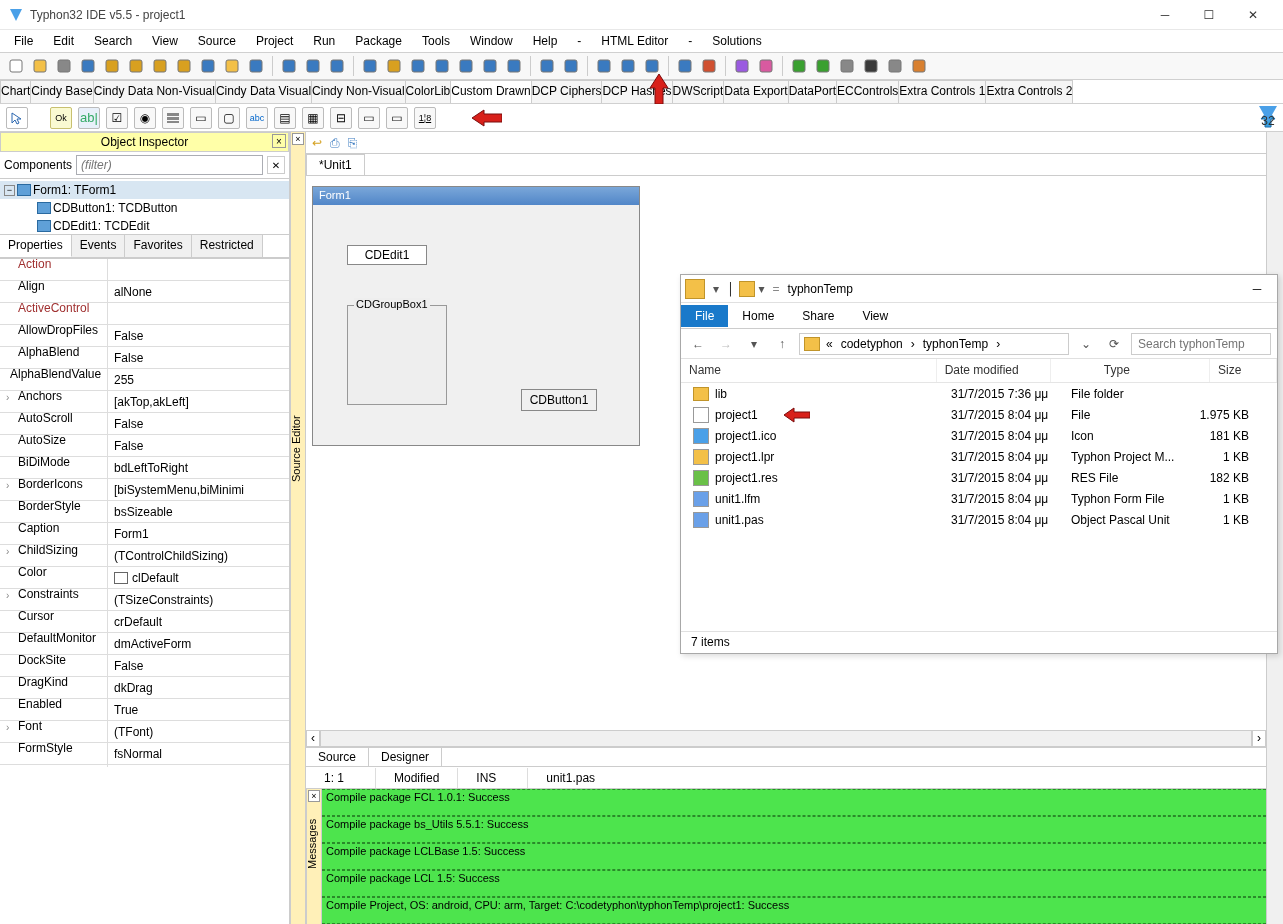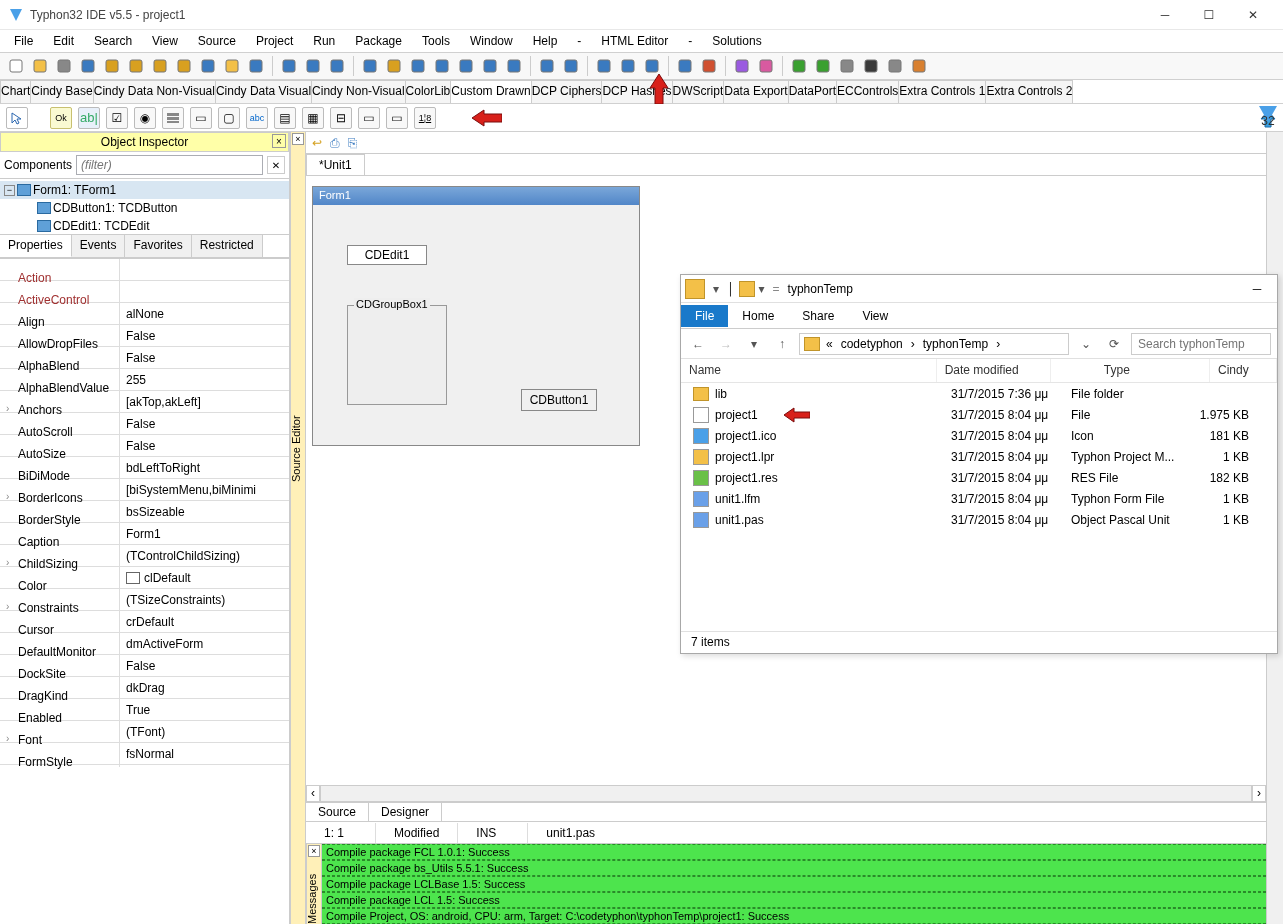--- a/index.html
+++ b/index.html
@@ -32,21 +32,21 @@
 .oi-tree { height: 56px; overflow-y: scroll; border-bottom: 1px solid #ccc; padding: 2px 0; }
 .oi-tree .node { display: flex; align-items: center; height: 18px; padding-left: 4px; gap: 2px; }
 .oi-tree .node.sel { background: #d8e6f2; }
 .oi-tree .expander { width: 11px; height: 11px; border: 1px solid #888; font-size: 9px; display: flex; align-items: center; justify-content: center; }
 .oi-tree .nodeicon { width: 14px; height: 12px; background: #5fa0d8; border: 1px solid #2a6aa0; }
 .oi-tabs { display: flex; border-bottom: 1px solid #ccc; height: 23px; }
 .oi-tab { padding: 3px 8px; border-right: 1px solid #ccc; background: #f0f0f0; }
 .oi-tab.active { background: #fff; border-bottom: 1px solid #fff; }
 .propgrid { flex: 1; overflow-y: scroll; border-top: 1px solid #ccc; }
 .prow { display: flex; height: 22px; border-bottom: 1px solid #ddd; }
-.prow .pname { width: 120px; padding: 12px 6px; border-right: 1px solid #ddd; display: flex; align-items: flex-start; gap: 4px; }
+.prow .pname { width: 108px; padding: 12px 6px; border-right: 1px solid #ddd; display: flex; align-items: flex-end; gap: 4px; }
 .prow .pname.red { color: #a03030; }
 .prow .pval { flex: 1; padding: 3px 6px; display: flex; align-items: center; gap:4px; }
 .prow .exp { width: 8px; color: #888; font-size: 10px; }
 .colorbox { width: 14px; height: 12px; border: 1px solid #666; background: #fff; }
 
 .gutter { width: 16px; background: #fff0b8; border-left: 1px solid #ccc; border-right: 1px solid #ccc; position: relative; }
 .gutter .xclose { position:absolute; top:1px; left:1px; width:12px;height:12px;border:1px solid #999;font-size:9px;display:flex;align-items:center;justify-content:center;background:#fff;}
 .gutter .vtext { position: absolute; top: 350px; left: -1px; transform: rotate(-90deg); transform-origin: left top; white-space: nowrap; font-size: 11px; }
 
 .editor { flex: 1; display: flex; flex-direction: column; background: #fff; position: relative; }
@@ -92,21 +92,21 @@
 .sdtab{padding:2px 12px;border-right:1px solid #ccc;}
 .sdtab.active{background:#fff;}
 .status{height:22px;border-bottom:1px solid #ccc;display:flex;align-items:center;}
 .status .cell{padding:3px 18px;border-right:1px solid #ddd;min-width:70px;}
 
 .msgwrap{display:flex;}
 .msggut{width:16px;background:#fff0b8;border-left:1px solid #ccc;border-right:1px solid #ccc;position:relative;}
 .msggut .xclose{position:absolute;top:1px;left:1px;width:12px;height:12px;border:1px solid #999;font-size:9px;display:flex;align-items:center;justify-content:center;background:#fff;}
 .msggut .vtext{position:absolute;top:80px;left:-1px;transform:rotate(-90deg);transform-origin:left top;font-size:11px;}
 .messages{flex:1;}
-.msgline{background:#4de44d;border-bottom:1px dashed #2a8a2a;border-top:1px dashed #2a8a2a;padding:1px 4px;font-size:11px;height:16px;overflow:hidden;}
+.msgline{background:#4de44d;border-bottom:1px dashed #2a8a2a;border-top:1px dashed #2a8a2a;padding:1px 4px;font-size:11px;height:27px;overflow:hidden;}
 .vscroll{width:17px;background:#f0f0f0;border-left:1px solid #ccc;}
 </style>
 </head>
 <body>
 
 <div class="titlebar">
   <svg class="logo" viewBox="0 0 16 16">
       <polygon points="2,2 14,2 8,14" fill="#4aa0e8"></polygon>
     </svg>
   <span class="title">Typhon32 IDE v5.5 - project1</span>
@@ -433,35 +433,35 @@
         <div class="prow">
           <div class="pname red">
             <span class="exp"></span>
             <span>Action</span>
           </div>
           <div class="pval">
             <span></span>
           </div>
         </div>
         <div class="prow">
+          <div class="pname">
+            <span class="exp"></span>
+            <span>Align</span>
+          </div>
+          <div class="pval">
+            <span>alNone</span>
+          </div>
+        </div>
+        <div class="prow">
           <div class="pname red">
             <span class="exp"></span>
             <span>ActiveControl</span>
           </div>
           <div class="pval">
             <span></span>
-          </div>
-        </div>
-        <div class="prow">
-          <div class="pname">
-            <span class="exp"></span>
-            <span>Align</span>
-          </div>
-          <div class="pval">
-            <span>alNone</span>
           </div>
         </div>
         <div class="prow">
           <div class="pname">
             <span class="exp"></span>
             <span>AllowDropFiles</span>
           </div>
           <div class="pval">
             <span>False</span>
           </div>
@@ -739,21 +739,21 @@
         <span style="padding: 0px 2px;">›</span>
       </div>
     <div class="navbtn">⌄</div>
     <div class="navbtn">⟳</div>
     <input class="search" placeholder="Search typhonTemp" style="">
   </div>
   <div class="ex-header">
     <div class="col" style="width:270px;">Name</div>
     <div class="col" style="width:120px;">Date modified</div>
     <div class="col" style="width:120px;margin-left:45px;">Type</div>
-    <div class="col" style="width:70px;">Cindy</div>
+    <div class="col" style="width:70px;">Size</div>
   </div>
   <div class="ex-rows" id="exrows">
       <div class="ex-row">
         <div class="c1">
           <span class="foldericon"></span>
           <span>lib</span>
         </div>
         <div class="c2">31/7/2015 7:36 μμ</div>
         <div class="c3">File folder</div>
         <div class="c4"></div>

